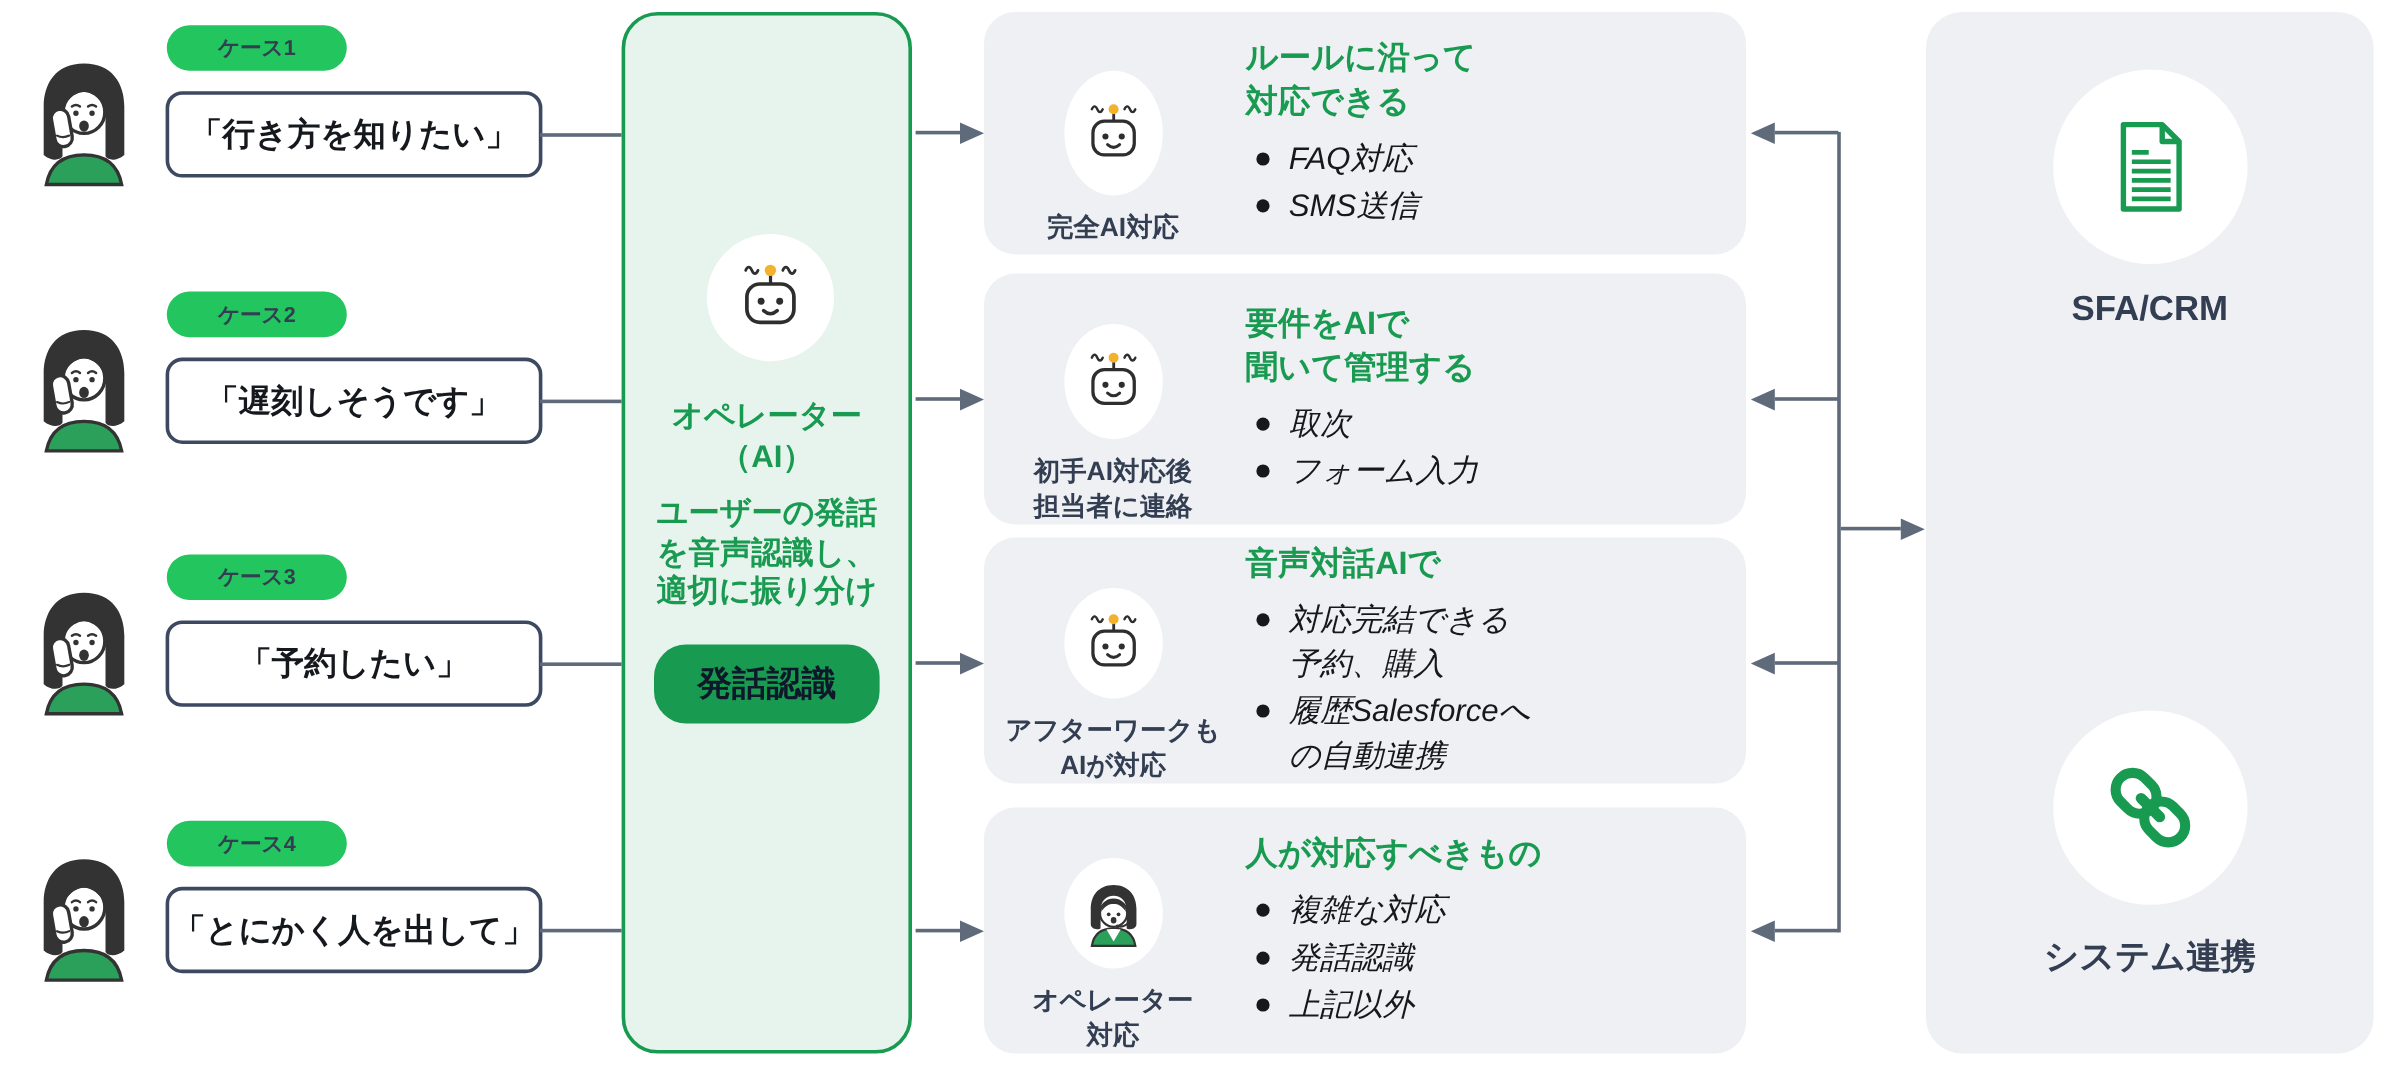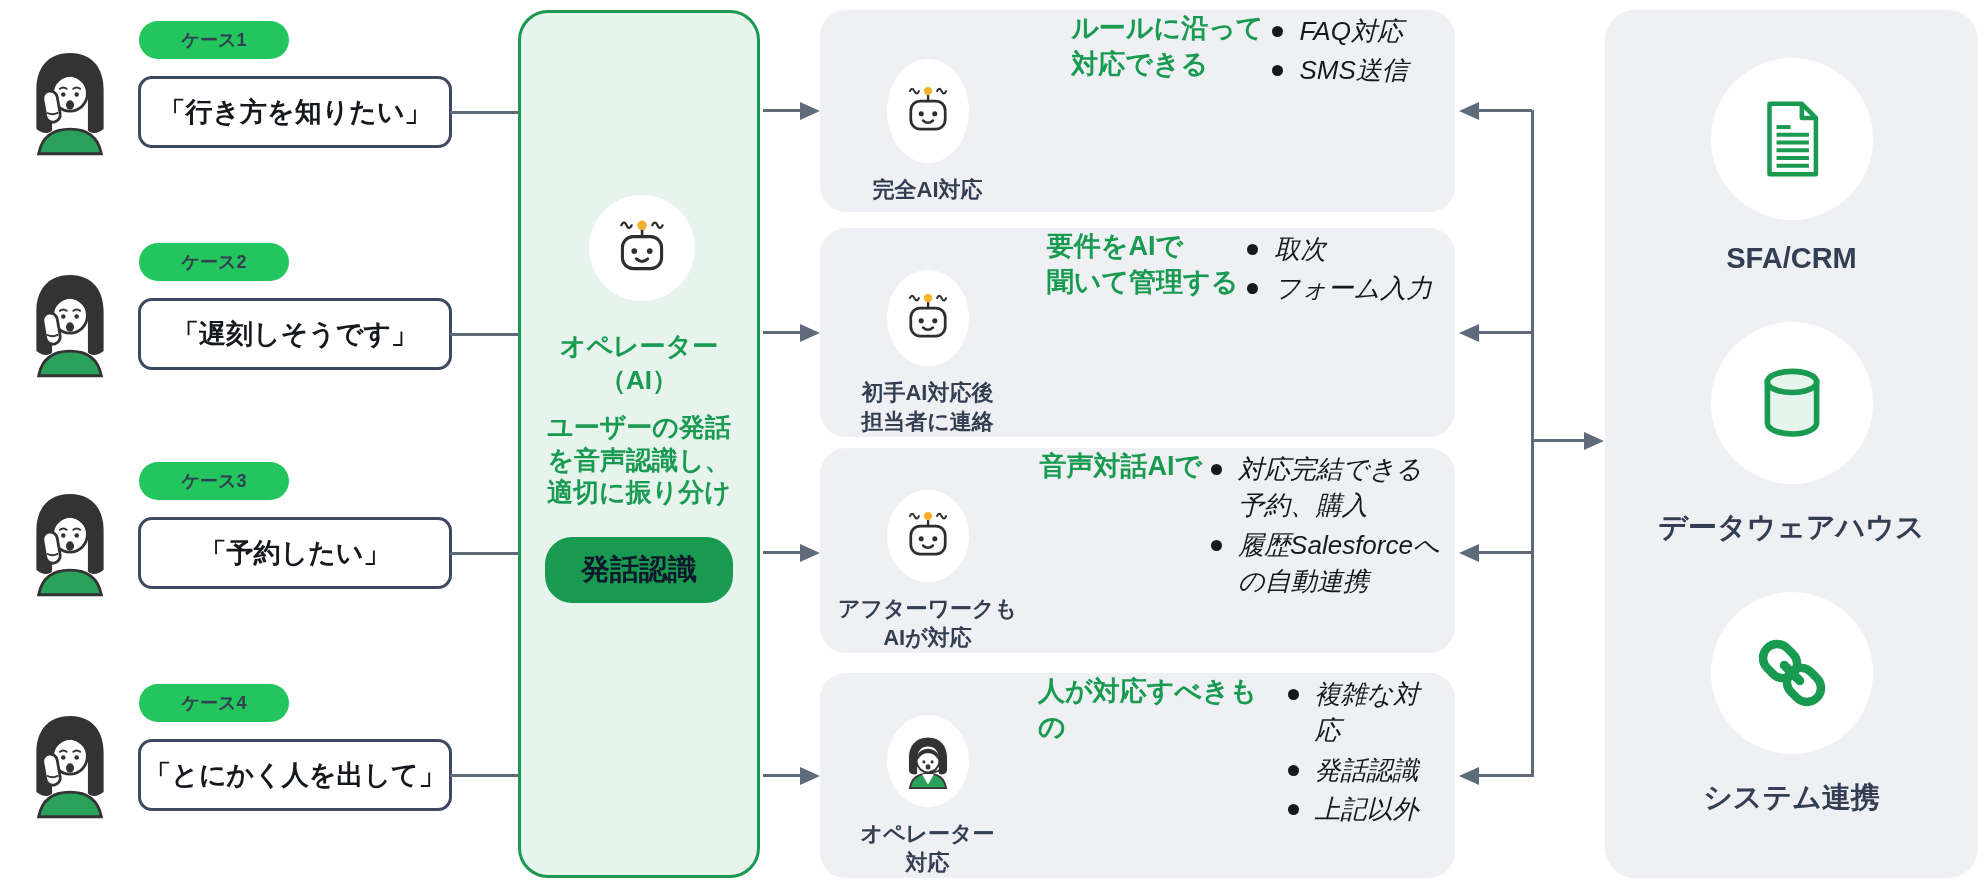--- a/index.html
+++ b/index.html
@@ -30,21 +30,21 @@
           background:#189a50;border-radius:27px;display:flex;align-items:center;justify-content:center;
           color:#0f172a;font-size:29px;font-weight:bold;white-space:nowrap;}
 
   
   .flow-box{position:absolute;left:820px;width:635px;background:#eef0f3;border-radius:26px;}
   .fb-left{position:absolute;left:0;top:0;bottom:0;width:215px;display:flex;flex-direction:column;
            align-items:center;justify-content:center;gap:12px;margin-top:42px;}
   .fb-avatar{width:82px;height:104px;border-radius:50%;background:#fff;display:flex;align-items:center;justify-content:center;}
   .fb-avatar svg{width:58px;height:58px;}
   .fb-label{font-size:22px;font-weight:bold;color:#333e52;text-align:center;line-height:1.35;white-space:pre-line;}
-  .fb-right{position:absolute;left:218px;right:14px;top:0;bottom:0;display:flex;justify-content:center;}
+  .fb-right{position:absolute;left:218px;right:14px;top:0;bottom:0;display:flex;flex-direction:column;justify-content:center;}
   .fb-heading{font-size:27px;font-weight:bold;color:#189a50;line-height:1.35;white-space:pre-line;margin:0 0 8px 0;}
   .fb-bullets{list-style:none;margin:0;padding:0;}
   .fb-bullets li{position:relative;padding-left:36px;font-size:26px;color:#15181d;line-height:1.4;
                  white-space:pre-line;margin:3px 0;font-style:italic;}
   .fb-bullets li::before{content:'';position:absolute;left:9px;top:13px;width:11px;height:11px;border-radius:50%;background:#15181d;}
 
   
   .h-line{position:absolute;height:3px;background:#5f6b7b;}
   .head-r::after{content:'';position:absolute;right:-20px;top:50%;transform:translateY(-50%);
                  border-left:20px solid #5f6b7b;border-top:9px solid transparent;border-bottom:9px solid transparent;}
@@ -266,28 +266,20 @@
 
   <div class="sys-panel">
     <div class="sys-item" style="top:48px;gap:22px;">
       <div class="sys-circle">
         <svg>
             <use href="#doc"></use>
           </svg>
       </div>
       <div class="sys-label">SFA/CRM</div>
     </div>
-    <div class="sys-item" style="top:312px;">
-      <div class="sys-circle">
-        <svg>
-            <use href="#db"></use>
-          </svg>
-      </div>
-      <div class="sys-label">データウェアハウス</div>
-    </div>
     <div class="sys-item" style="top:582px;">
       <div class="sys-circle">
         <svg>
             <use href="#link"></use>
           </svg>
       </div>
       <div class="sys-label">システム連携</div>
     </div>
   </div>
 

